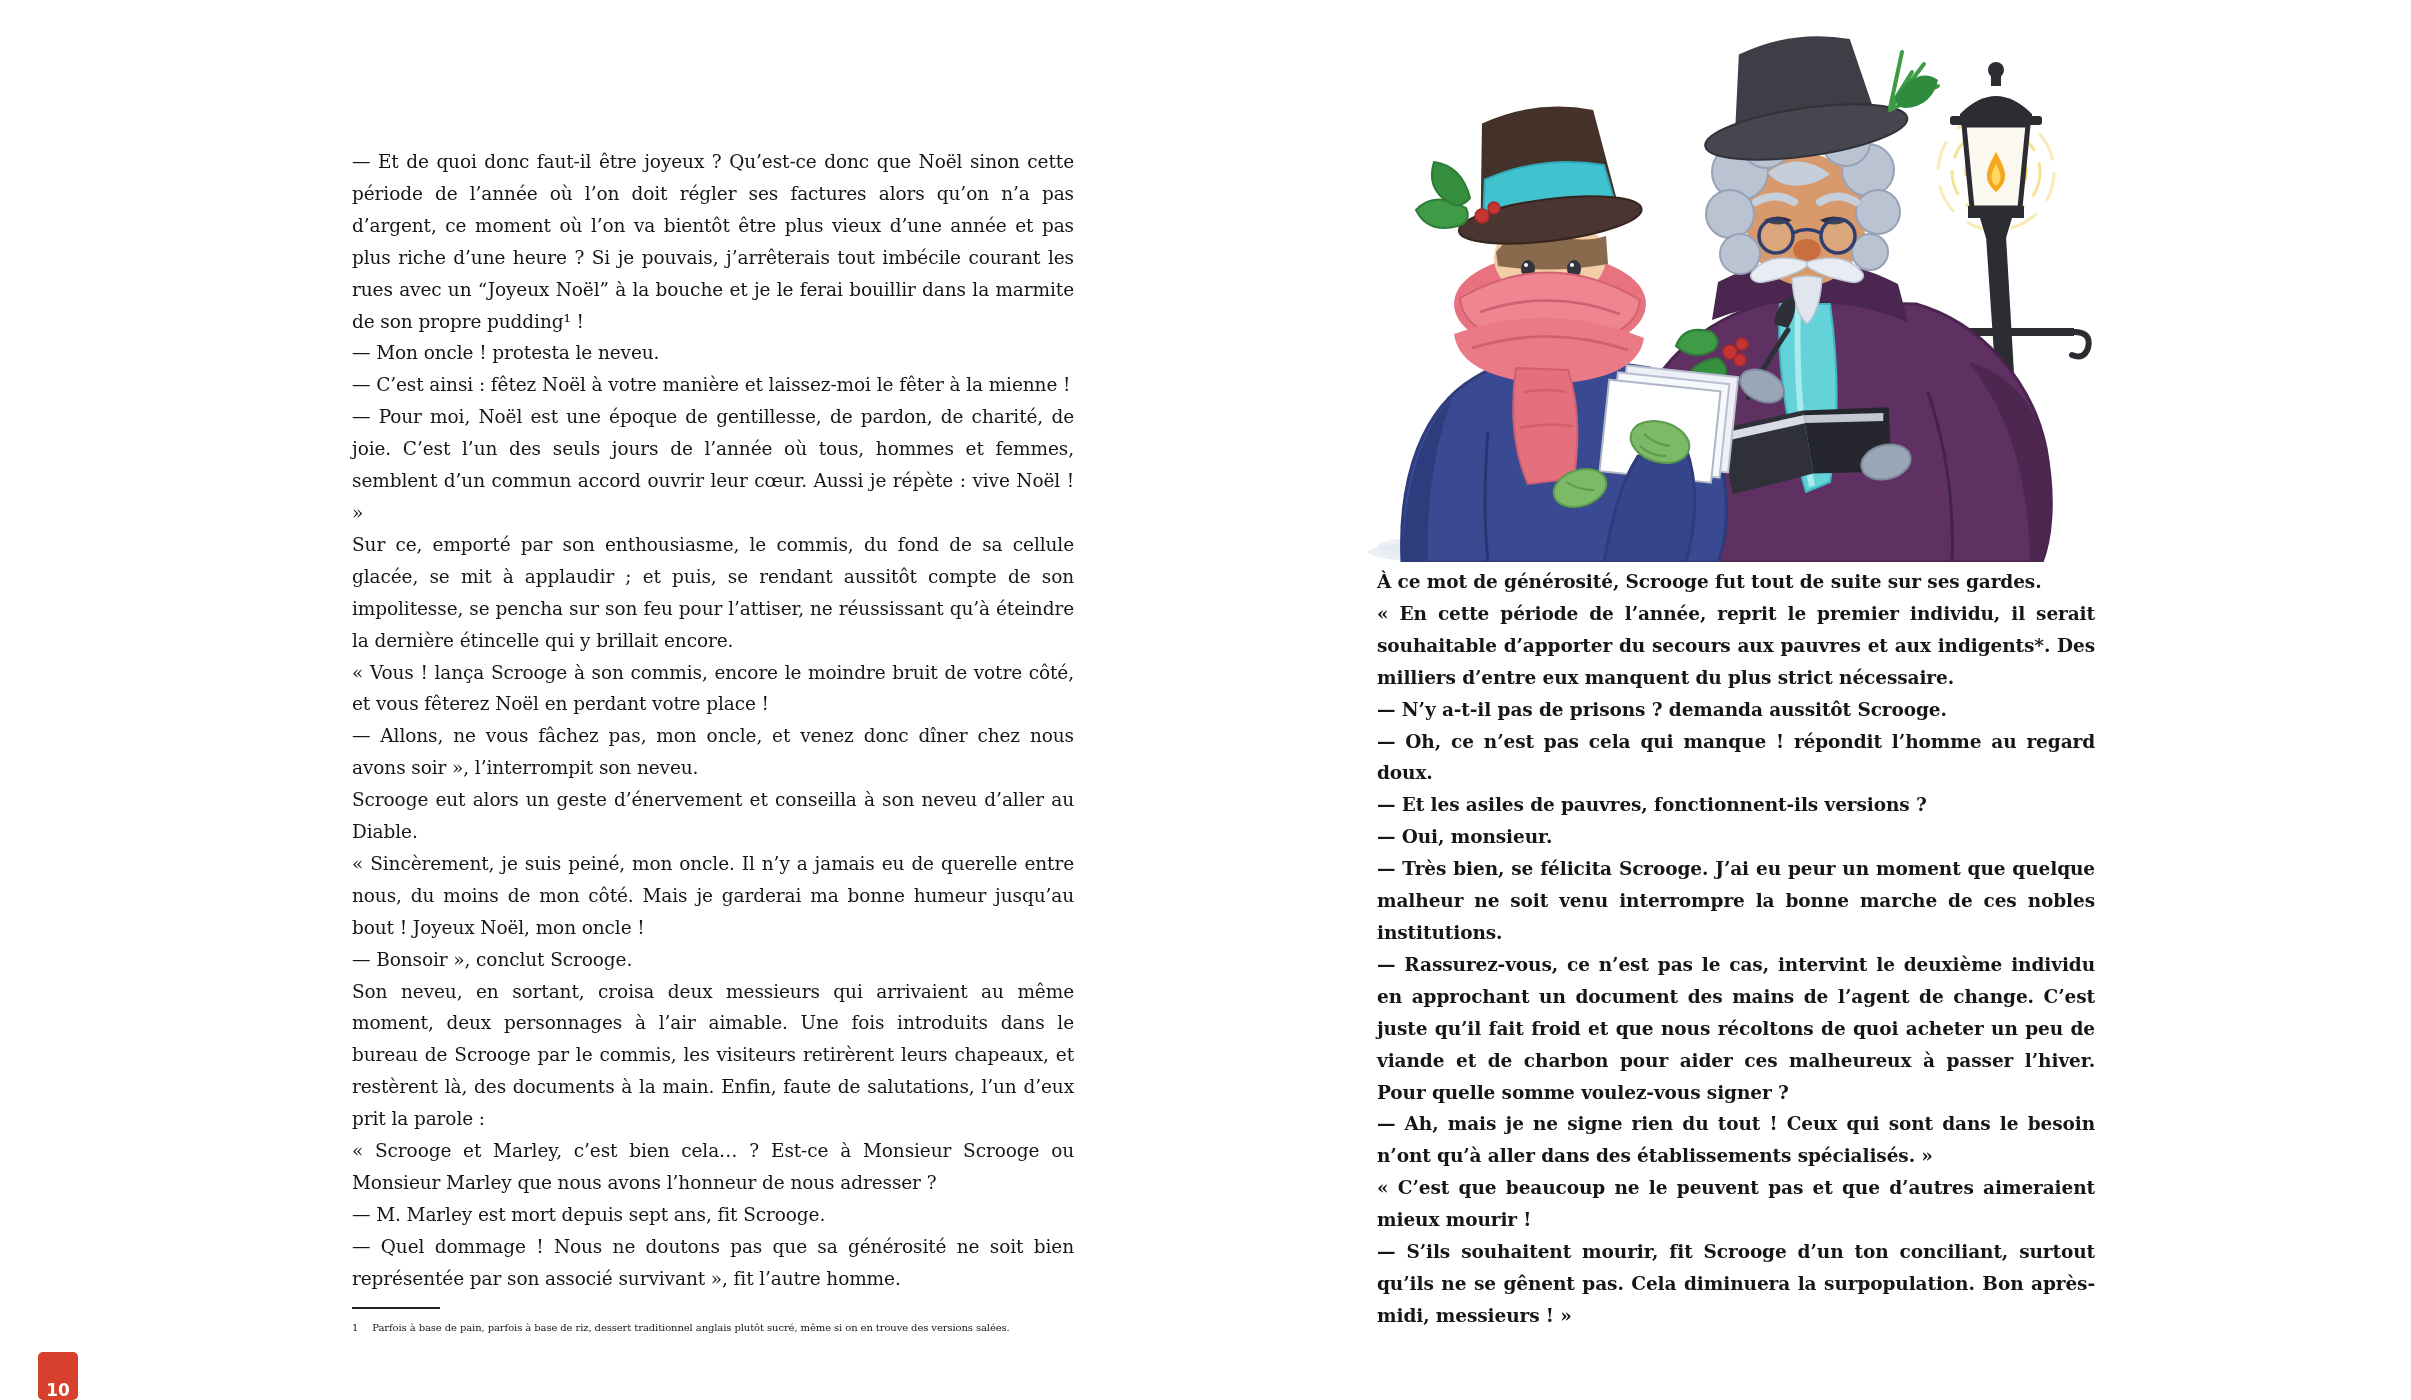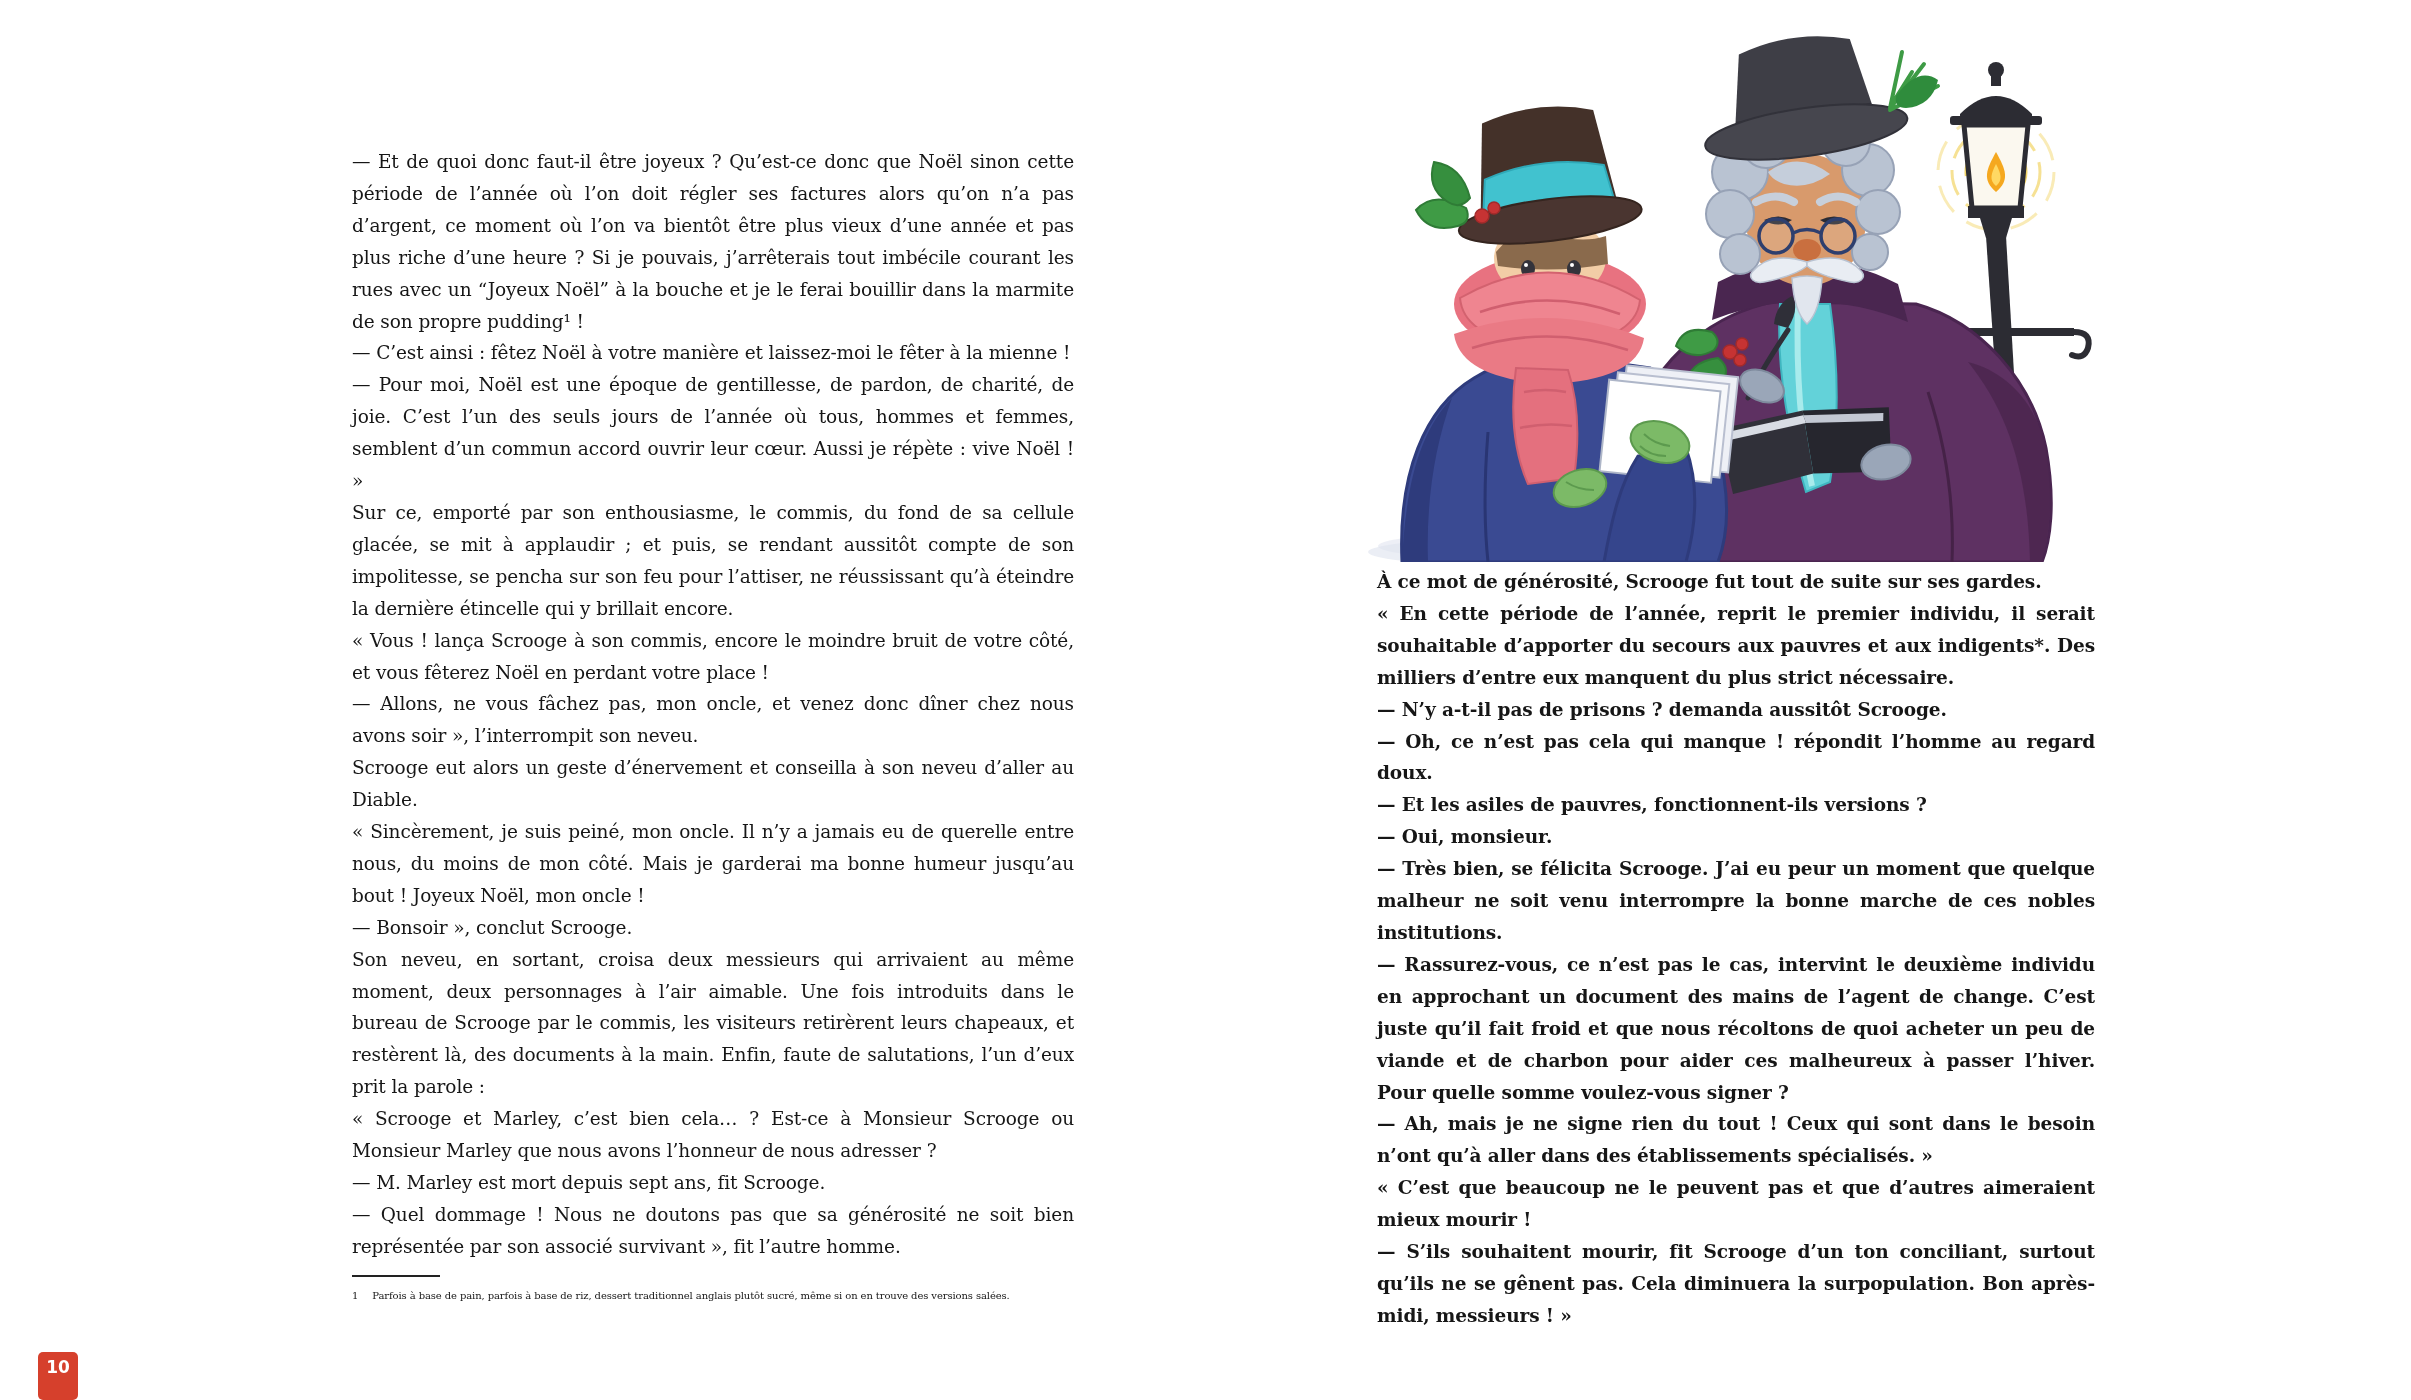--- a/index.html
+++ b/index.html
@@ -21,38 +21,39 @@
   .text-block p{margin:0;}
   #left-text{left:352px;top:146px;width:722px;}
   #right-text{left:1377px;top:566px;width:718px;font-weight:bold;}
   .footnote{margin-top:12px;}
   .footnote-rule{width:88px;border:none;border-top:2px solid #222;margin:0 0 7px 0;}
   .footnote-body{font-size:10px;line-height:23.5px;text-align:justify;}
   .footnote-marker{margin-right:14px;}
   .page-badge{
     position:absolute;left:38px;top:1352px;width:40px;height:48px;
     background:#d6402c;border-radius:5px;
-    display:flex;justify-content:center;align-items:flex-start;
+    display:flex;justify-content:center;align-items:flex-end;
     padding-top:5px;box-sizing:border-box;
     color:#ffffff;font-family:"DejaVu Sans", sans-serif;
     font-weight:bold;font-size:17px;
   }
   .illustration{
     position:absolute;left:1368px;top:12px;width:740px;height:550px;
   }
   .illustration svg{display:block;width:100%;height:100%;}
 </style>
 </head>
 <body>
 
 <div class="spread">
 
   <div class="text-block" id="left-text">
     <div>
         <p>— Et de quoi donc faut-il être joyeux ? Qu’est-ce donc que Noël sinon cette période de l’année où l’on doit régler ses factures alors qu’on n’a pas d’argent, ce moment où l’on va bientôt être plus vieux d’une année et pas plus riche d’une heure ? Si je pouvais, j’arrêterais tout imbécile courant les rues avec un “Joyeux Noël” à la bouche et je le ferai bouillir dans la marmite de son propre pudding¹ !</p>
+        <p>— Mon oncle ! protesta le neveu.</p>
         <p>— C’est ainsi : fêtez Noël à votre manière et laissez-moi le fêter à la mienne !</p>
         <p>— Pour moi, Noël est une époque de gentillesse, de pardon, de charité, de joie. C’est l’un des seuls jours de l’année où tous, hommes et femmes, semblent d’un commun accord ouvrir leur cœur. Aussi je répète : vive Noël ! »</p>
         <p>Sur ce, emporté par son enthousiasme, le commis, du fond de sa cellule glacée, se mit à applaudir ; et puis, se rendant aussitôt compte de son impolitesse, se pencha sur son feu pour l’attiser, ne réussissant qu’à éteindre la dernière étincelle qui y brillait encore.</p>
         <p>« Vous ! lança Scrooge à son commis, encore le moindre bruit de votre côté, et vous fêterez Noël en perdant votre place !</p>
         <p>— Allons, ne vous fâchez pas, mon oncle, et venez donc dîner chez nous avons soir », l’interrompit son neveu.</p>
         <p>Scrooge eut alors un geste d’énervement et conseilla à son neveu d’aller au Diable.</p>
         <p>« Sincèrement, je suis peiné, mon oncle. Il n’y a jamais eu de querelle entre nous, du moins de mon côté. Mais je garderai ma bonne humeur jusqu’au bout ! Joyeux Noël, mon oncle !</p>
         <p>— Bonsoir », conclut Scrooge.</p>
         <p>Son neveu, en sortant, croisa deux messieurs qui arrivaient au même moment, deux personnages à l’air aimable. Une fois introduits dans le bureau de Scrooge par le commis, les visiteurs retirèrent leurs chapeaux, et restèrent là, des documents à la main. Enfin, faute de salutations, l’un d’eux prit la parole :</p>
         <p>« Scrooge et Marley, c’est bien cela… ? Est-ce à Monsieur Scrooge ou Monsieur Marley que nous avons l’honneur de nous adresser ?</p>

